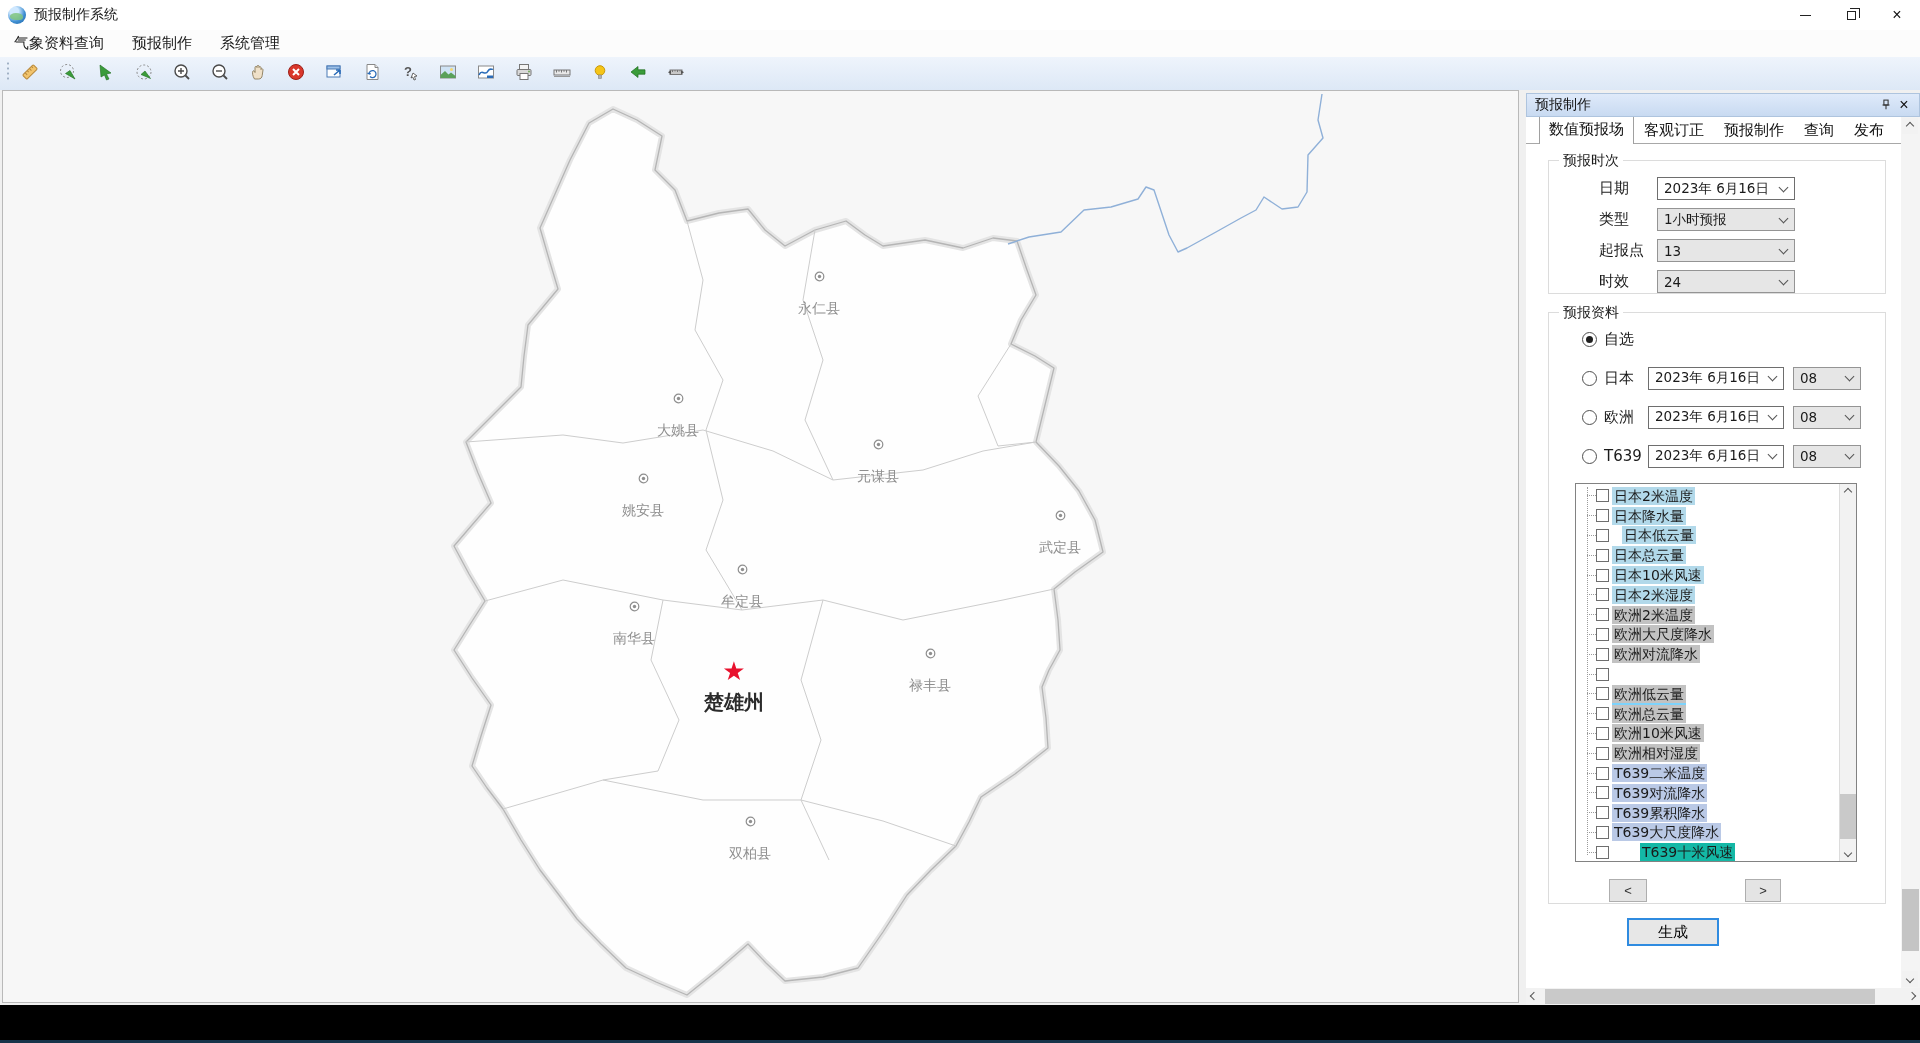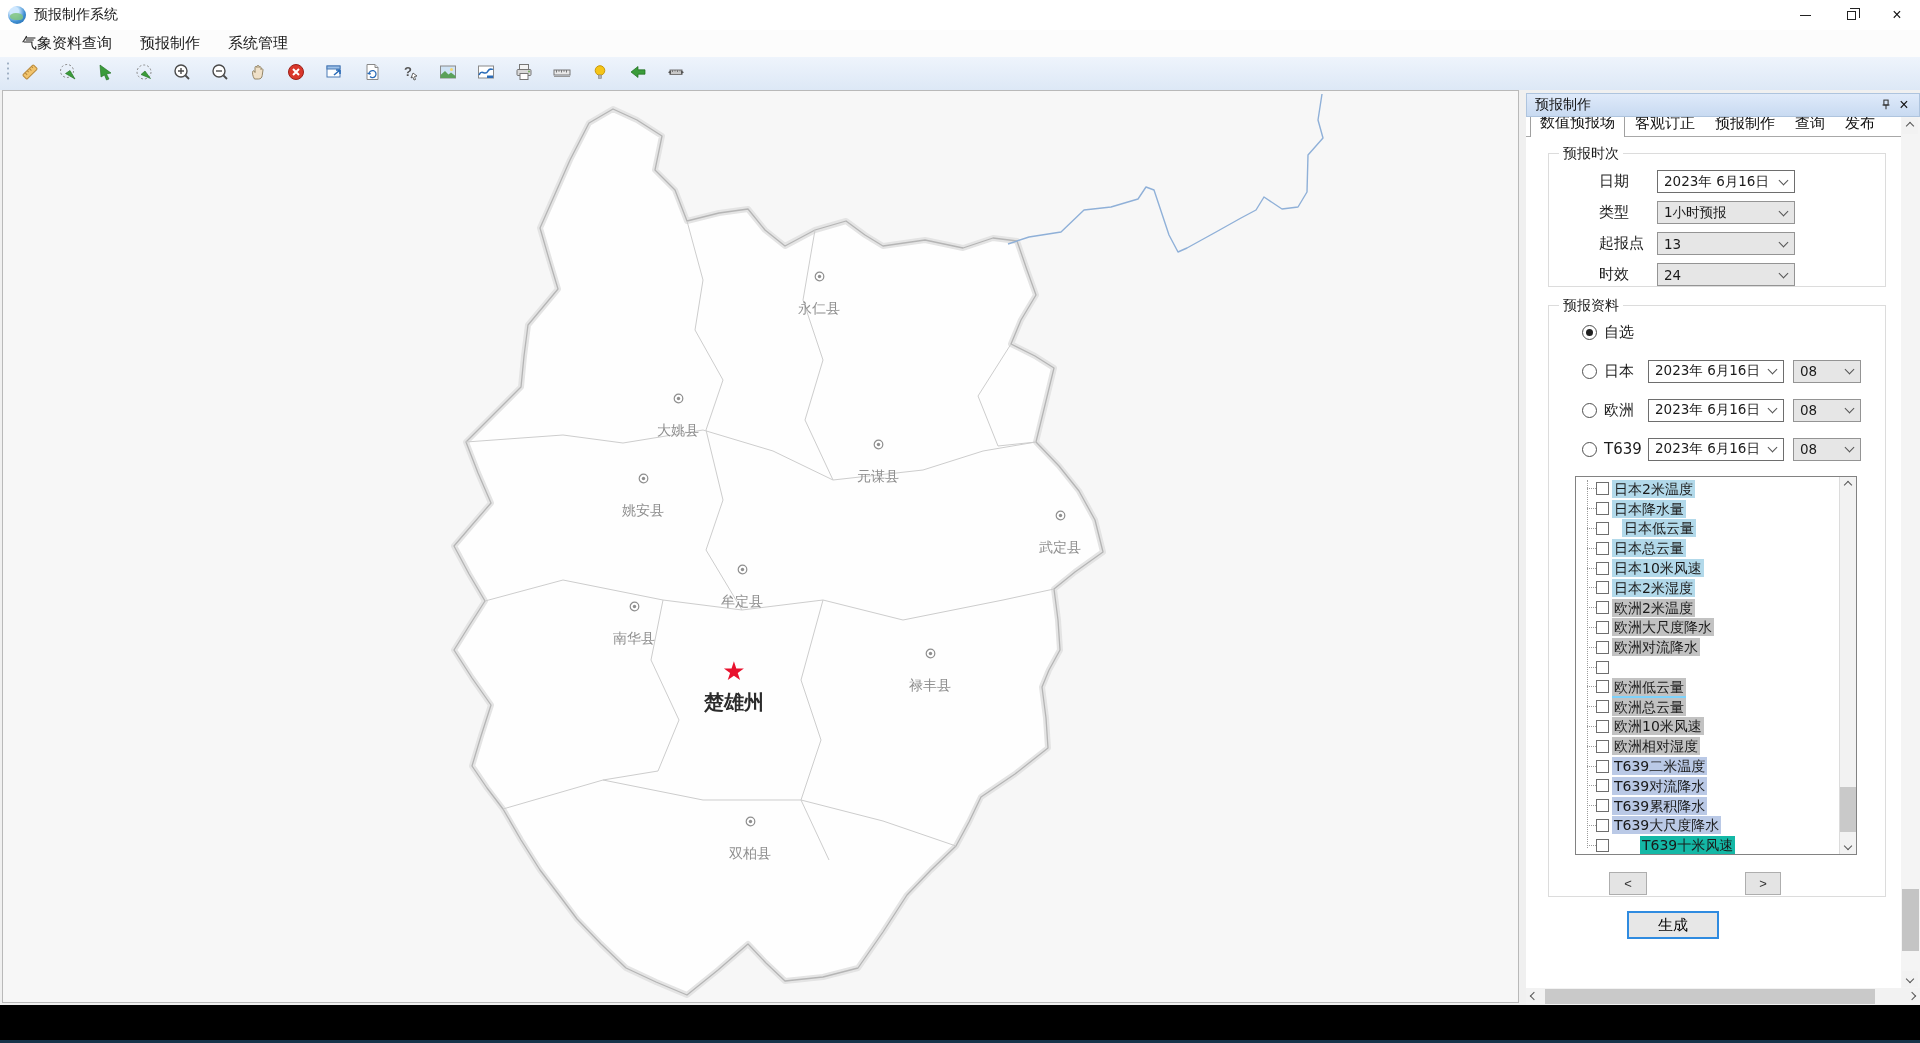--- a/index.html
+++ b/index.html
@@ -14,21 +14,21 @@
   .app-globe::after { content:''; position:absolute; left:2px; top:7px; width:13px; height:7px; background:#7fc47f; border-radius:50% 60% 40% 50%; opacity:.85;}
   .titlebar .t-label { margin-left:8px; font-size:14px; }
   .win-controls { margin-left:auto; display:flex; height:100%; }
   .win-btn { width:46px; height:100%; display:flex; align-items:center; justify-content:center; background:transparent; border:none; cursor:pointer; }
   .glyph-min { width:11px; height:0; border-top:1.4px solid #222; display:block; }
   .glyph-restore { width:9px; height:9px; border:1.2px solid #222; position:relative; display:block; background:#fff;}
   .glyph-restore::before { content:''; position:absolute; left:2px; top:-4px; width:9px; height:9px; border:1.2px solid #222; border-left:none; border-bottom:none; }
   .glyph-close { font-size:16px; line-height:1; color:#111; }
 
   
-  .menubar { height:27px; background:#fcfcfc; display:flex; align-items:center; padding-left:10px; gap:4px; flex:0 0 auto; }
+  .menubar { height:27px; background:#fcfcfc; display:flex; align-items:center; padding-left:2px; gap:4px; flex:0 0 auto; }
   .menu-item { padding:3px 12px; font-size:15px; cursor:default; }
 
   
   .toolbar { height:33px; background:linear-gradient(#eef4fc,#dde8f6); display:flex; align-items:flex-start; padding:3px 0 0 4px; flex:0 0 auto; }
   .grip { width:8px; height:22px; margin-right:6px;
     background-image:radial-gradient(circle,#9fb0c4 1px,transparent 1.2px); background-size:4px 5px; background-position:2px 1px; background-repeat:repeat-y; }
   .tbtn { width:24px; height:24px; margin-right:14px; border:none; background:transparent; display:flex; align-items:center; justify-content:center; cursor:pointer; }
   .tsvg { width:20px; height:20px; }
 
   
@@ -45,21 +45,21 @@
   
   .panel { width:394px; background:#f0f0f0; display:flex; flex-direction:column; flex:0 0 auto; min-height:0; }
   .ptitle { margin-top:3px; height:24px; background:linear-gradient(#dfeafa,#c8daf1); border:1px solid #aec4de;
     display:flex; align-items:center; padding:0 6px 0 8px; flex:0 0 auto; }
   .ptitle-label { flex:1; font-size:14px; color:#111; }
   .pin-btn,.pclose-btn { width:18px; height:18px; border:none; background:transparent; display:flex; align-items:center; justify-content:center; cursor:pointer; }
   .pclose-btn { font-size:16px; line-height:1; color:#111; }
   .panel-mid { flex:1 1 auto; display:flex; min-height:0; }
   .panel-body { flex:1 1 auto; background:#ffffff; padding:1px 0 0 0; position:relative; overflow:hidden; }
 
-  .tabs { display:flex; align-items:flex-end; height:19px; padding-left:4px; border-bottom:1px solid #a8a8a8; background:#fff; }
+  .tabs { display:flex; align-items:flex-end; height:26px; padding-left:13px; border-bottom:1px solid #a8a8a8; background:#fff; }
   .tab { padding:4px 9px 3px; font-size:15px; color:#111; border:1px solid transparent; border-bottom:none; cursor:pointer; white-space:nowrap; }
   .tab.active { background:#fff; border-color:#a0a0a0; margin-bottom:-1px; padding-bottom:5px; }
 
   .grp { border:1px solid #dcdcdc; margin:16px 10px 0 22px; width:338px; position:relative; background:#fff; }
   .grp-legend { position:absolute; top:-9px; left:10px; background:#fff; padding:0 4px; font-size:14px; }
   .grp1 { height:134px; padding:16px 0 0 20px; }
   .frow { display:flex; align-items:center; height:23px; margin-bottom:8px; }
   .flabel { width:88px; text-align:left; padding-left:30px; font-size:15px; }
   .combo { width:138px; height:23px; border:1px solid #949494; background:#e6e6e6; display:flex; align-items:center; padding:0 6px; font-size:13.5px; cursor:pointer; }
   .combo.white { background:#fff; border-color:#6e6e6e; }

